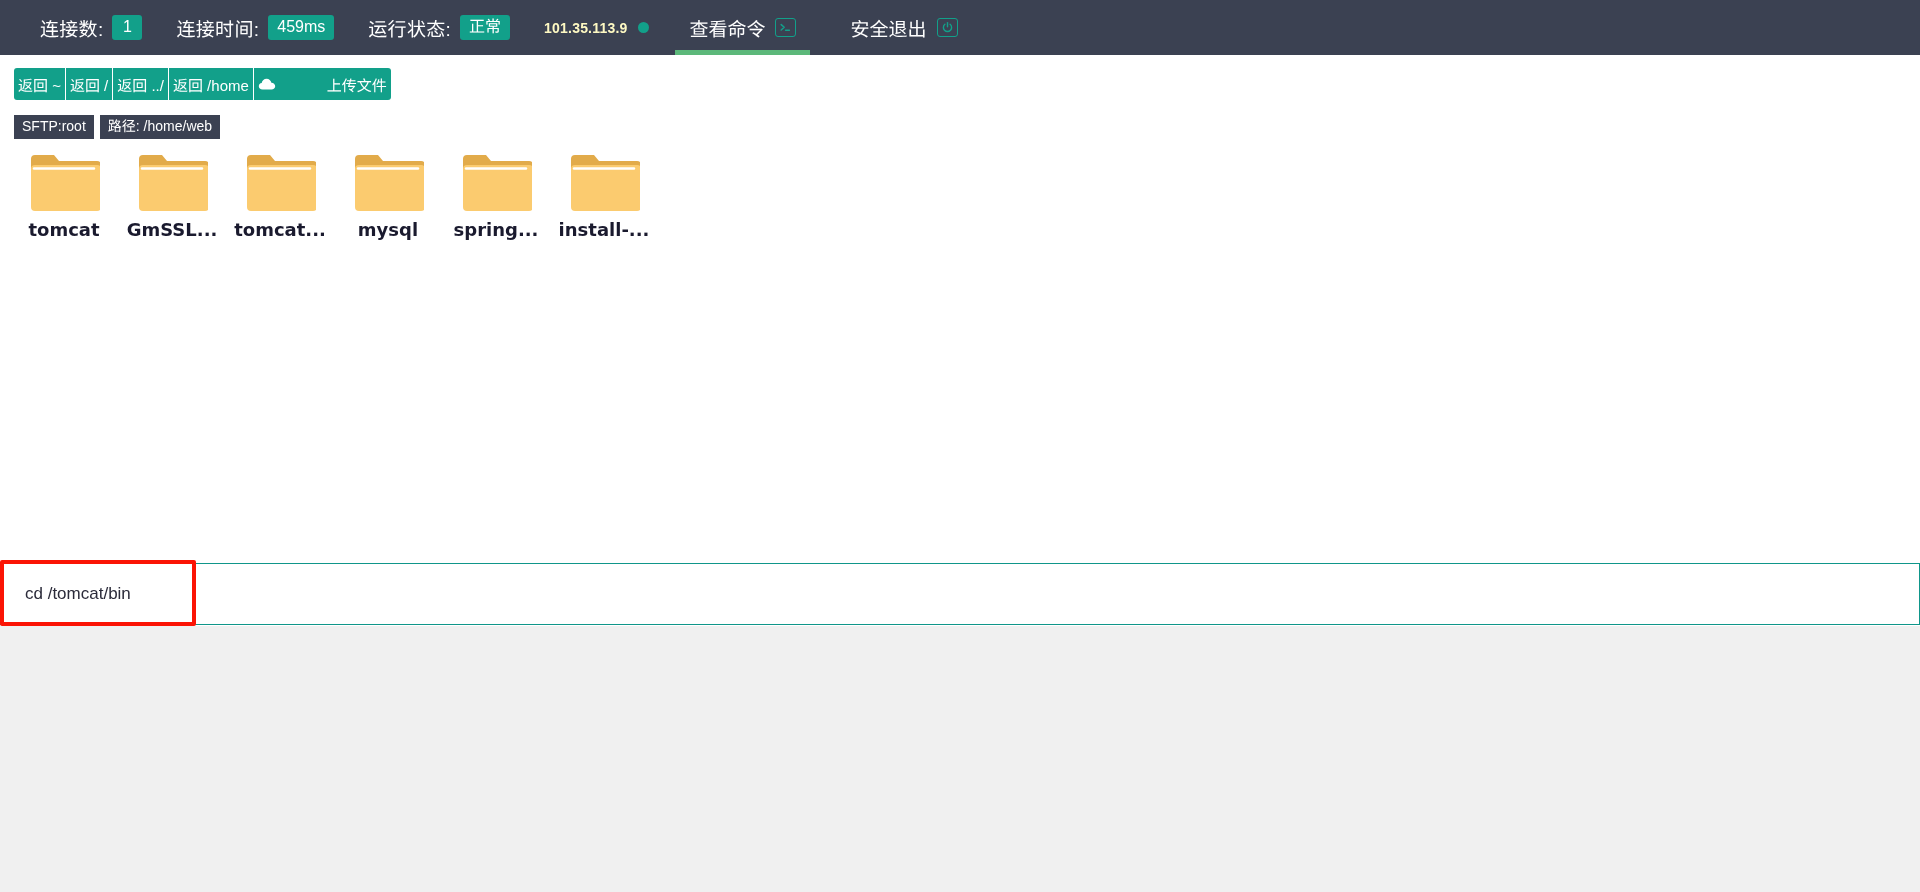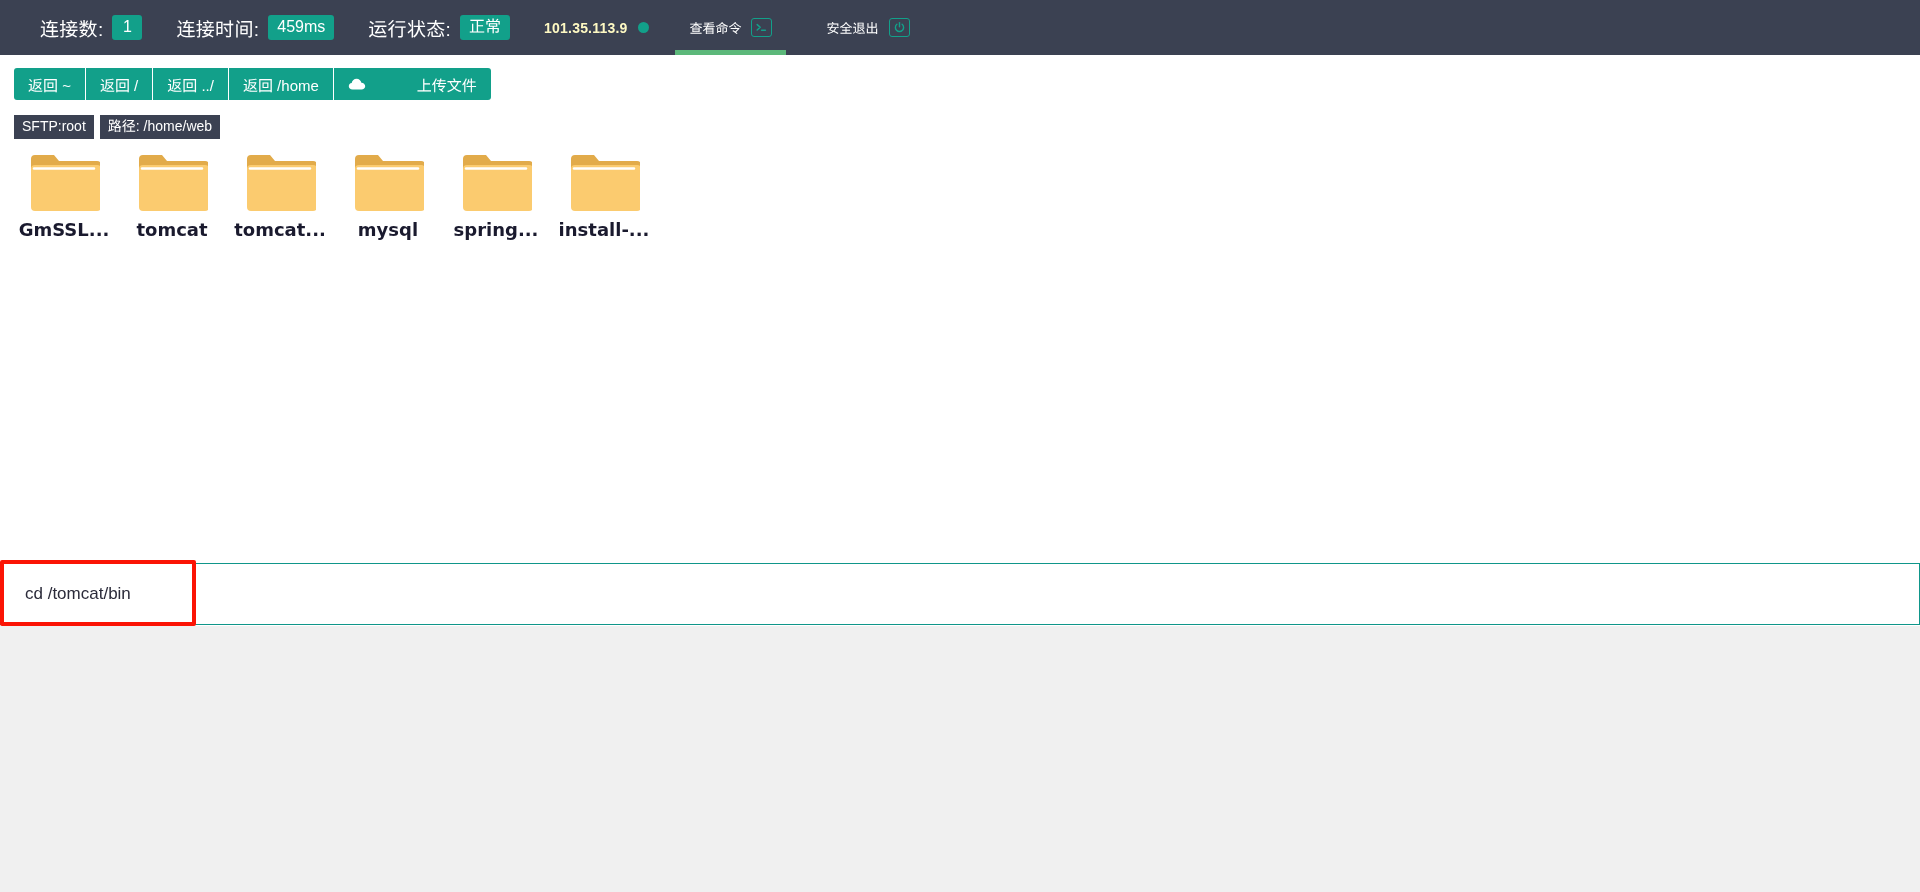--- a/index.html
+++ b/index.html
@@ -74,21 +74,21 @@
     position: relative;
     display: flex;
     align-items: center;
     height: 55px;
     padding: 0 14px;
     box-sizing: border-box;
     cursor: pointer;
   }
   .hdr-tab .tab-text {
     color: #ffffff;
-    font-size: 13px;
+    font-size: 19px;
   }
   .hdr-tab.active::after {
     content: "";
     position: absolute;
     left: 0; right: 0; bottom: 0;
     height: 5px;
     background: #5cb87a;
   }
   .icon-box {
     width: 21px;
@@ -128,21 +128,21 @@
     border-radius: 3px;
     overflow: hidden;
   }
   .tbtn {
     background: #12a08a;
     color: #ffffff;
     font-size: 15px;
     display: flex;
     align-items: center;
     justify-content: center;
-    padding: 0 14px;
+    padding: 0 4px;
     border: none;
     border-right: 1px solid #ffffff;
     cursor: pointer;
     white-space: nowrap;
     font-family: inherit;
     height: 32px;
     box-sizing: border-box;
   }
   .tbtn:last-child { border-right: none; gap: 44px; }
   .tbtn .ic {
@@ -351,32 +351,32 @@
 <div class="file-grid">
 
   <div class="file-item">
     <div class="folder-icon">
       <svg width="72" height="62" viewBox="0 0 72 62">
         <path d="M3 9 a4 4 0 0 1 4-4 h19 l5 6 h38 a4 4 0 0 1 4 4 v38 a4 4 0 0 1 -4 4 h-62 a4 4 0 0 1 -4 -4 Z" fill="#e2ab4a"></path>
         <path d="M3 19 a4 4 0 0 1 4-4 h62 a4 4 0 0 1 4 4 v38 a4 4 0 0 1 -4 4 h-62 a4 4 0 0 1 -4 -4 Z" fill="#fbcb6f"></path>
         <path d="M6 18.5 h60" stroke="#ffffff" stroke-width="2.4" fill="none" stroke-linecap="round"></path>
       </svg>
     </div>
+    <div class="file-label">tomcat</div>
+  </div>
+
+  <div class="file-item">
+    <div class="folder-icon">
+      <svg width="72" height="62" viewBox="0 0 72 62">
+        <path d="M3 9 a4 4 0 0 1 4-4 h19 l5 6 h38 a4 4 0 0 1 4 4 v38 a4 4 0 0 1 -4 4 h-62 a4 4 0 0 1 -4 -4 Z" fill="#e2ab4a"></path>
+        <path d="M3 19 a4 4 0 0 1 4-4 h62 a4 4 0 0 1 4 4 v38 a4 4 0 0 1 -4 4 h-62 a4 4 0 0 1 -4 -4 Z" fill="#fbcb6f"></path>
+        <path d="M6 18.5 h60" stroke="#ffffff" stroke-width="2.4" fill="none" stroke-linecap="round"></path>
+      </svg>
+    </div>
     <div class="file-label">GmSSL...</div>
-  </div>
-
-  <div class="file-item">
-    <div class="folder-icon">
-      <svg width="72" height="62" viewBox="0 0 72 62">
-        <path d="M3 9 a4 4 0 0 1 4-4 h19 l5 6 h38 a4 4 0 0 1 4 4 v38 a4 4 0 0 1 -4 4 h-62 a4 4 0 0 1 -4 -4 Z" fill="#e2ab4a"></path>
-        <path d="M3 19 a4 4 0 0 1 4-4 h62 a4 4 0 0 1 4 4 v38 a4 4 0 0 1 -4 4 h-62 a4 4 0 0 1 -4 -4 Z" fill="#fbcb6f"></path>
-        <path d="M6 18.5 h60" stroke="#ffffff" stroke-width="2.4" fill="none" stroke-linecap="round"></path>
-      </svg>
-    </div>
-    <div class="file-label">tomcat</div>
   </div>
 
   <div class="file-item">
     <div class="folder-icon">
       <svg width="72" height="62" viewBox="0 0 72 62">
         <path d="M3 9 a4 4 0 0 1 4-4 h19 l5 6 h38 a4 4 0 0 1 4 4 v38 a4 4 0 0 1 -4 4 h-62 a4 4 0 0 1 -4 -4 Z" fill="#e2ab4a"></path>
         <path d="M3 19 a4 4 0 0 1 4-4 h62 a4 4 0 0 1 4 4 v38 a4 4 0 0 1 -4 4 h-62 a4 4 0 0 1 -4 -4 Z" fill="#fbcb6f"></path>
         <path d="M6 18.5 h60" stroke="#ffffff" stroke-width="2.4" fill="none" stroke-linecap="round"></path>
       </svg>
     </div>

